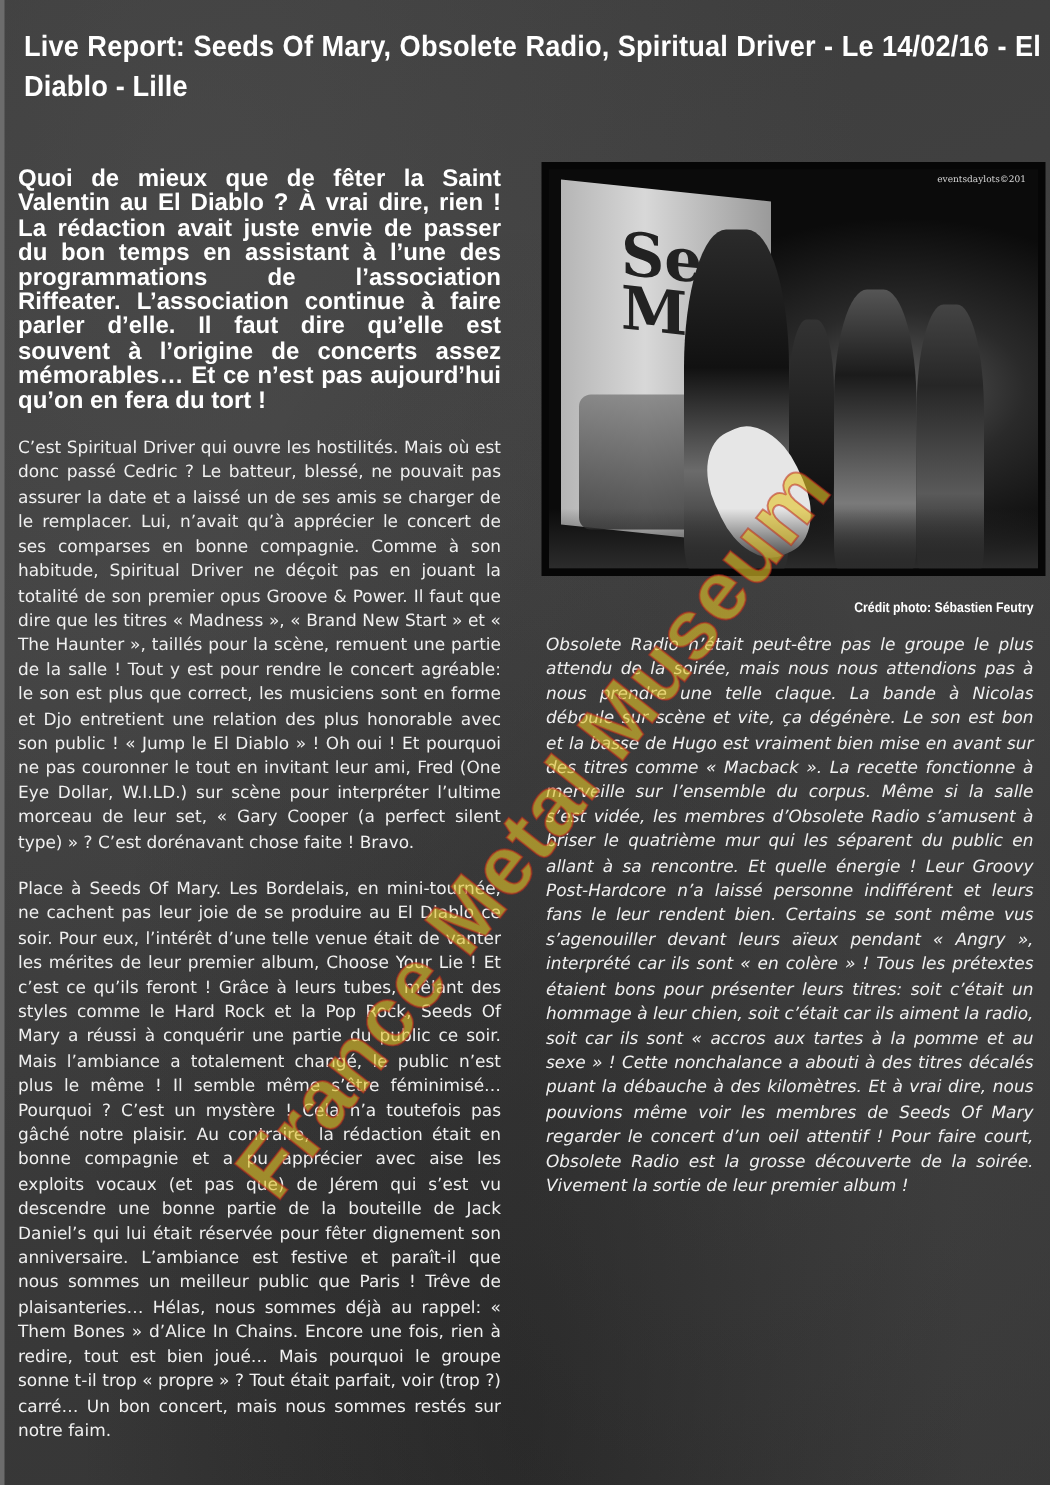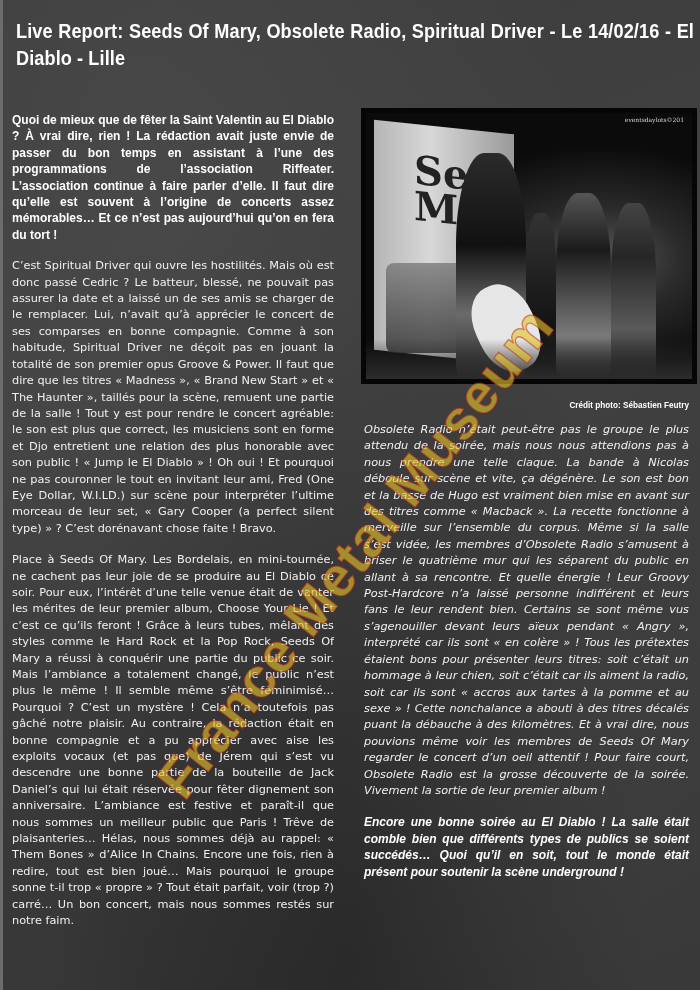--- a/index.html
+++ b/index.html
@@ -28,21 +28,21 @@
   .col {
     position: absolute; font-family: "DejaVu Sans", sans-serif;
     font-size: 11.3px; line-height: 16.4px; color: #f0f0f0;
     text-align: justify; hyphens: none;
   }
   .col p { margin: 0 0 15px 0; }
   .col-left { left: 12px; top: 112px; width: 322px; }
   .col-right { left: 364px; top: 422px; width: 325px; font-style: italic; }
   .lead {
     font-family: "Liberation Sans", sans-serif; font-weight: bold;
-    font-size: 12px; line-height: 16.4px; color: #ffffff;
+    font-size: 16px; line-height: 16.4px; color: #ffffff;
   }
   .col-right .lead { margin-top: 10px; }
   .photo {
     position: absolute; left: 361px; top: 108px; width: 336px; height: 276px;
     background: #060606; overflow: hidden;
   }
   .photo-inner { position: absolute; left: 5px; top: 5px; width: 326px; height: 266px; overflow: hidden;
     background:
       radial-gradient(ellipse at 72% 55%, #5a5a5a 0%, #2a2a2a 25%, #0b0b0b 55%),
       #090909;
@@ -108,16 +108,15 @@
     <div class="figure f3"></div>
     <div class="floor"></div>
     <div class="photo-copyright">eventsdaylots©201</div>
   </div>
 </div>
 
 <div class="credit">Crédit photo: Sébastien  Feutry</div>
 
 <div class="col col-right">
   <p>Obsolete Radio n’était peut-être pas le groupe le plus attendu de la soirée, mais nous nous attendions pas à nous prendre une telle claque. La bande à Nicolas déboule sur scène et vite, ça dégénère. Le son est bon et la basse de Hugo est vraiment bien mise en avant sur des titres comme « Macback ». La recette fonctionne à merveille sur l’ensemble du corpus. Même si la salle s’est vidée, les membres d’Obsolete Radio s’amusent à briser le quatrième mur qui les séparent du public en allant à sa rencontre. Et quelle énergie ! Leur Groovy Post-Hardcore n’a laissé personne indifférent et leurs fans le leur rendent bien. Certains se sont même vus s’agenouiller devant leurs aïeux pendant « Angry », interprété car ils sont « en colère » ! Tous les prétextes étaient bons pour présenter leurs titres: soit c’était un hommage à leur chien, soit c’était car ils aiment la radio, soit car ils sont « accros aux tartes à la pomme et au sexe » ! Cette nonchalance a abouti à des titres décalés puant la débauche à des kilomètres. Et à vrai dire, nous pouvions même voir les membres de Seeds Of Mary regarder le concert d’un oeil attentif ! Pour faire court, Obsolete Radio est la grosse découverte de la soirée. Vivement la sortie de leur premier album !</p>
-  <p class="lead">Encore une bonne soirée au El Diablo ! La salle était comble bien que différents types de publics se soient succédés… Quoi qu’il en soit, tout le monde était présent pour soutenir la scène underground !</p>
 </div>
 
 <div class="watermark">France Metal Museum</div>
 
 </body></html>

